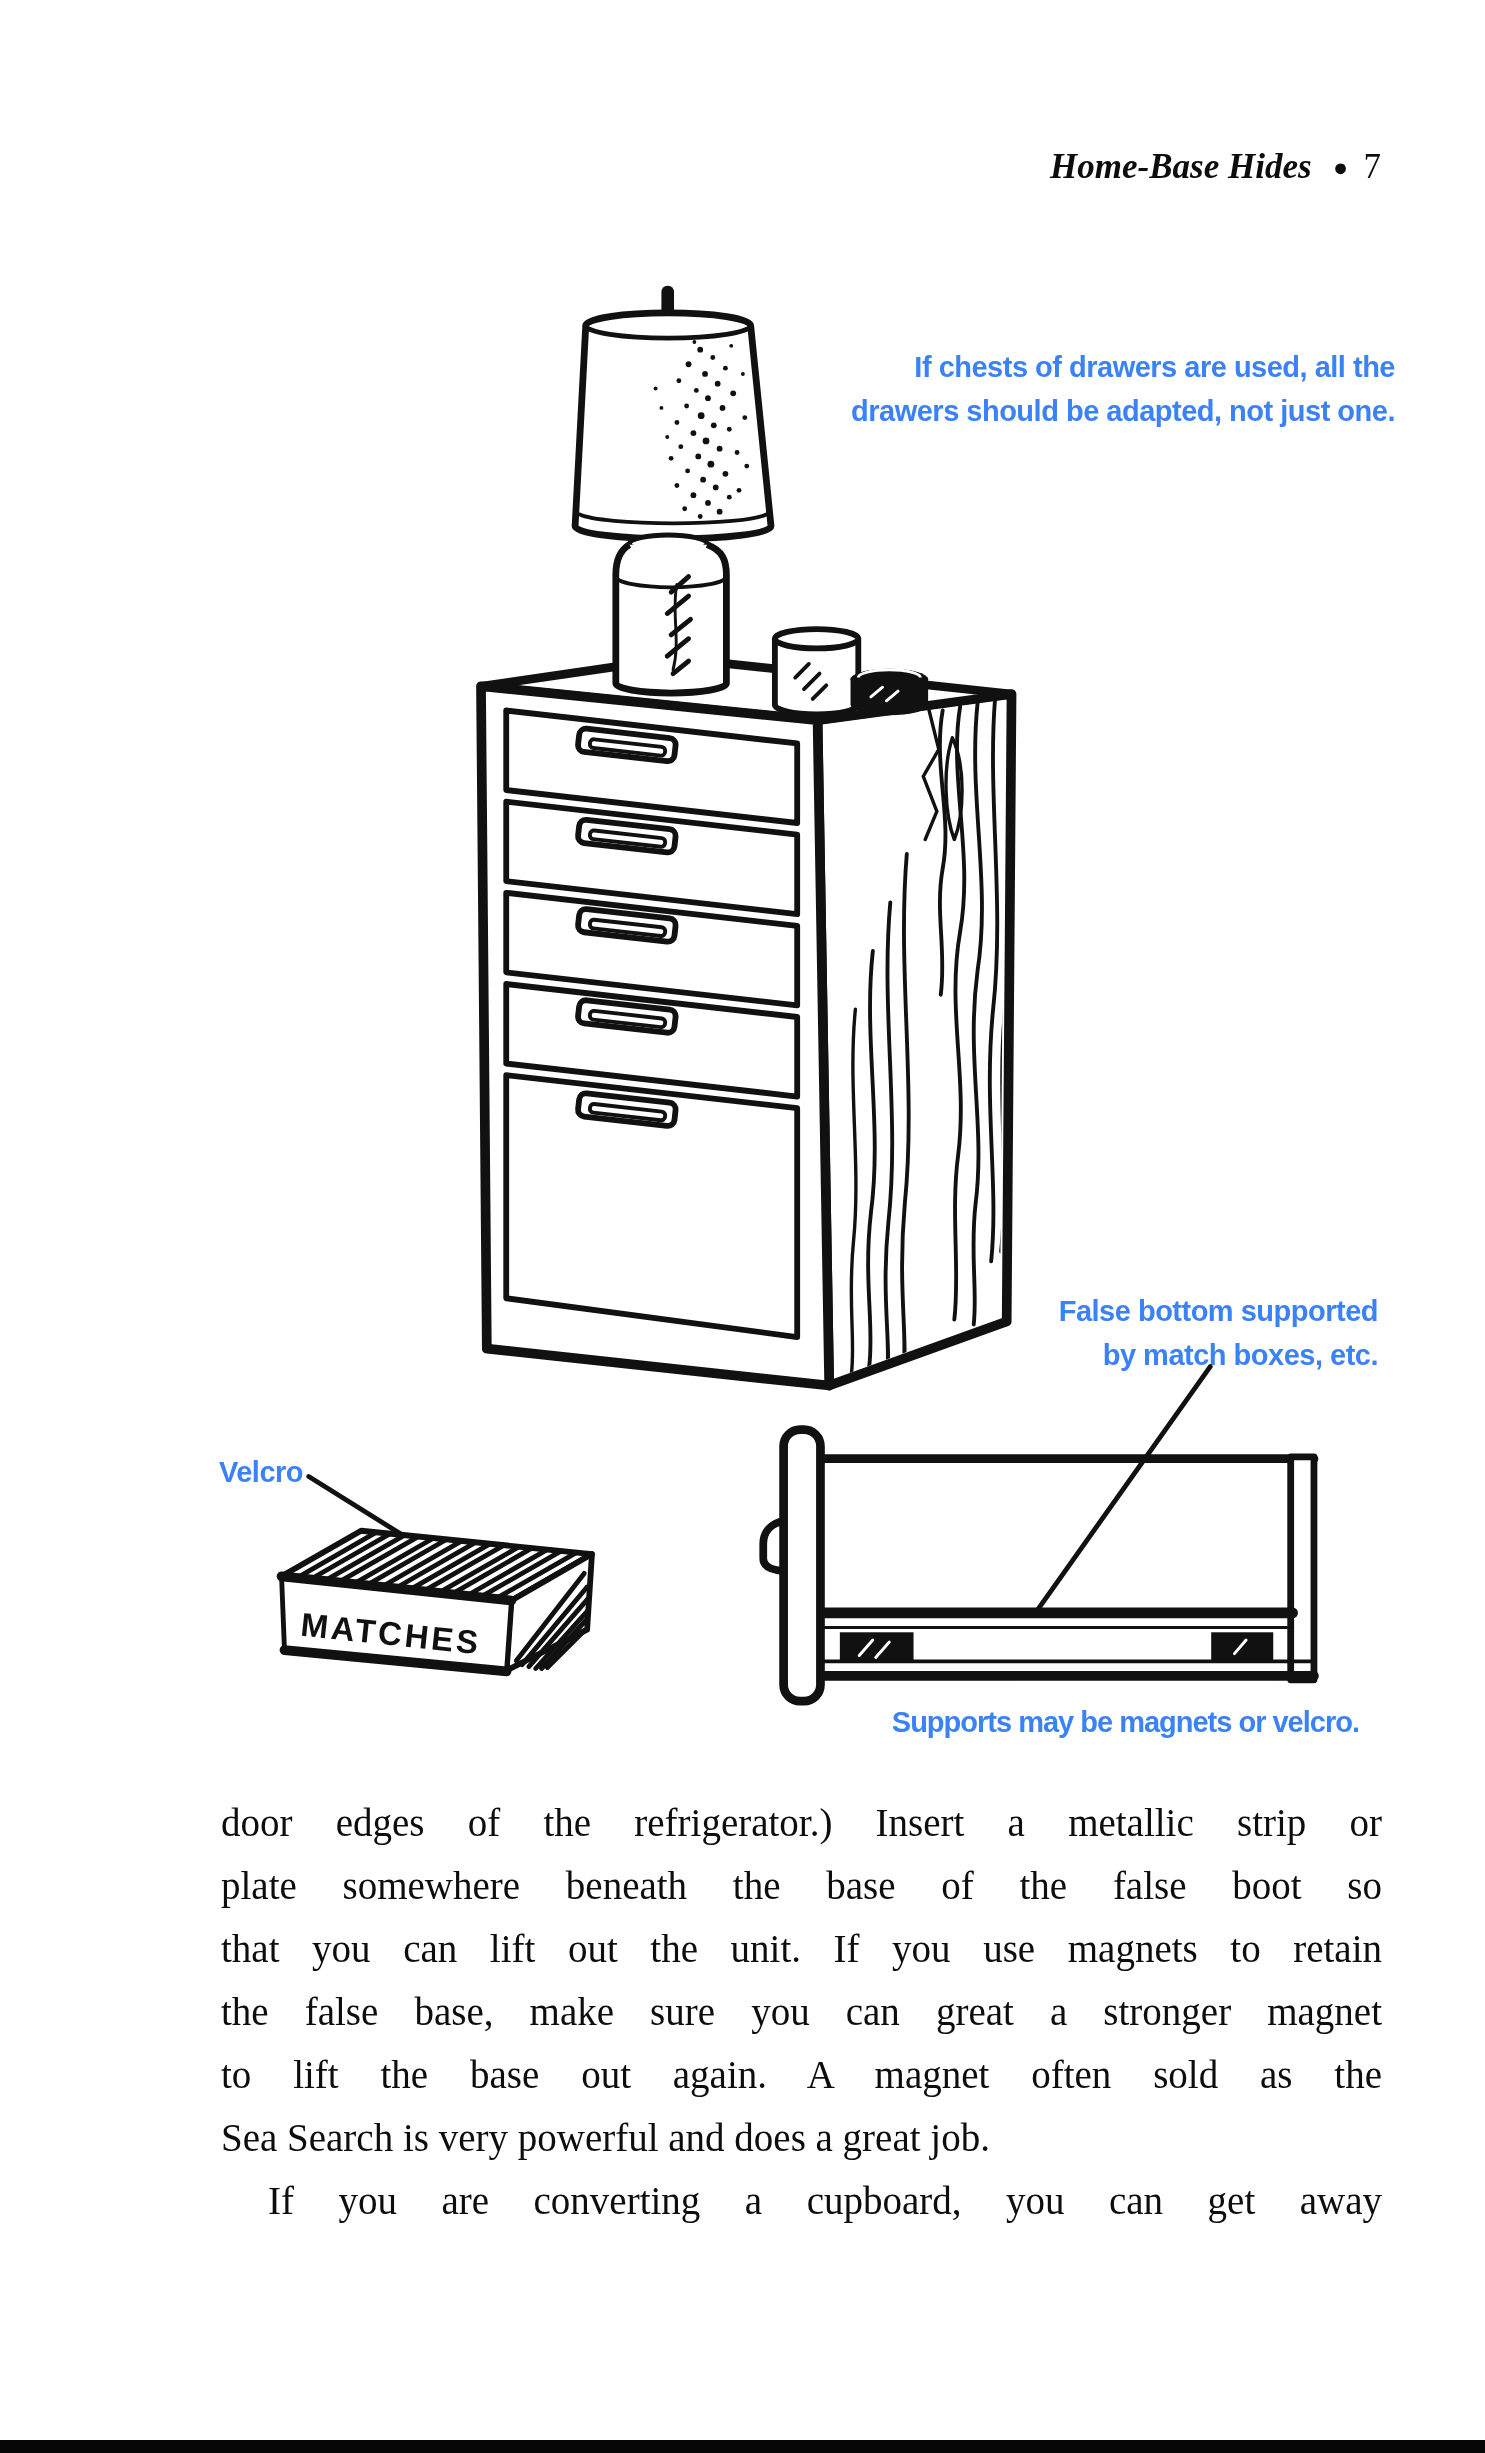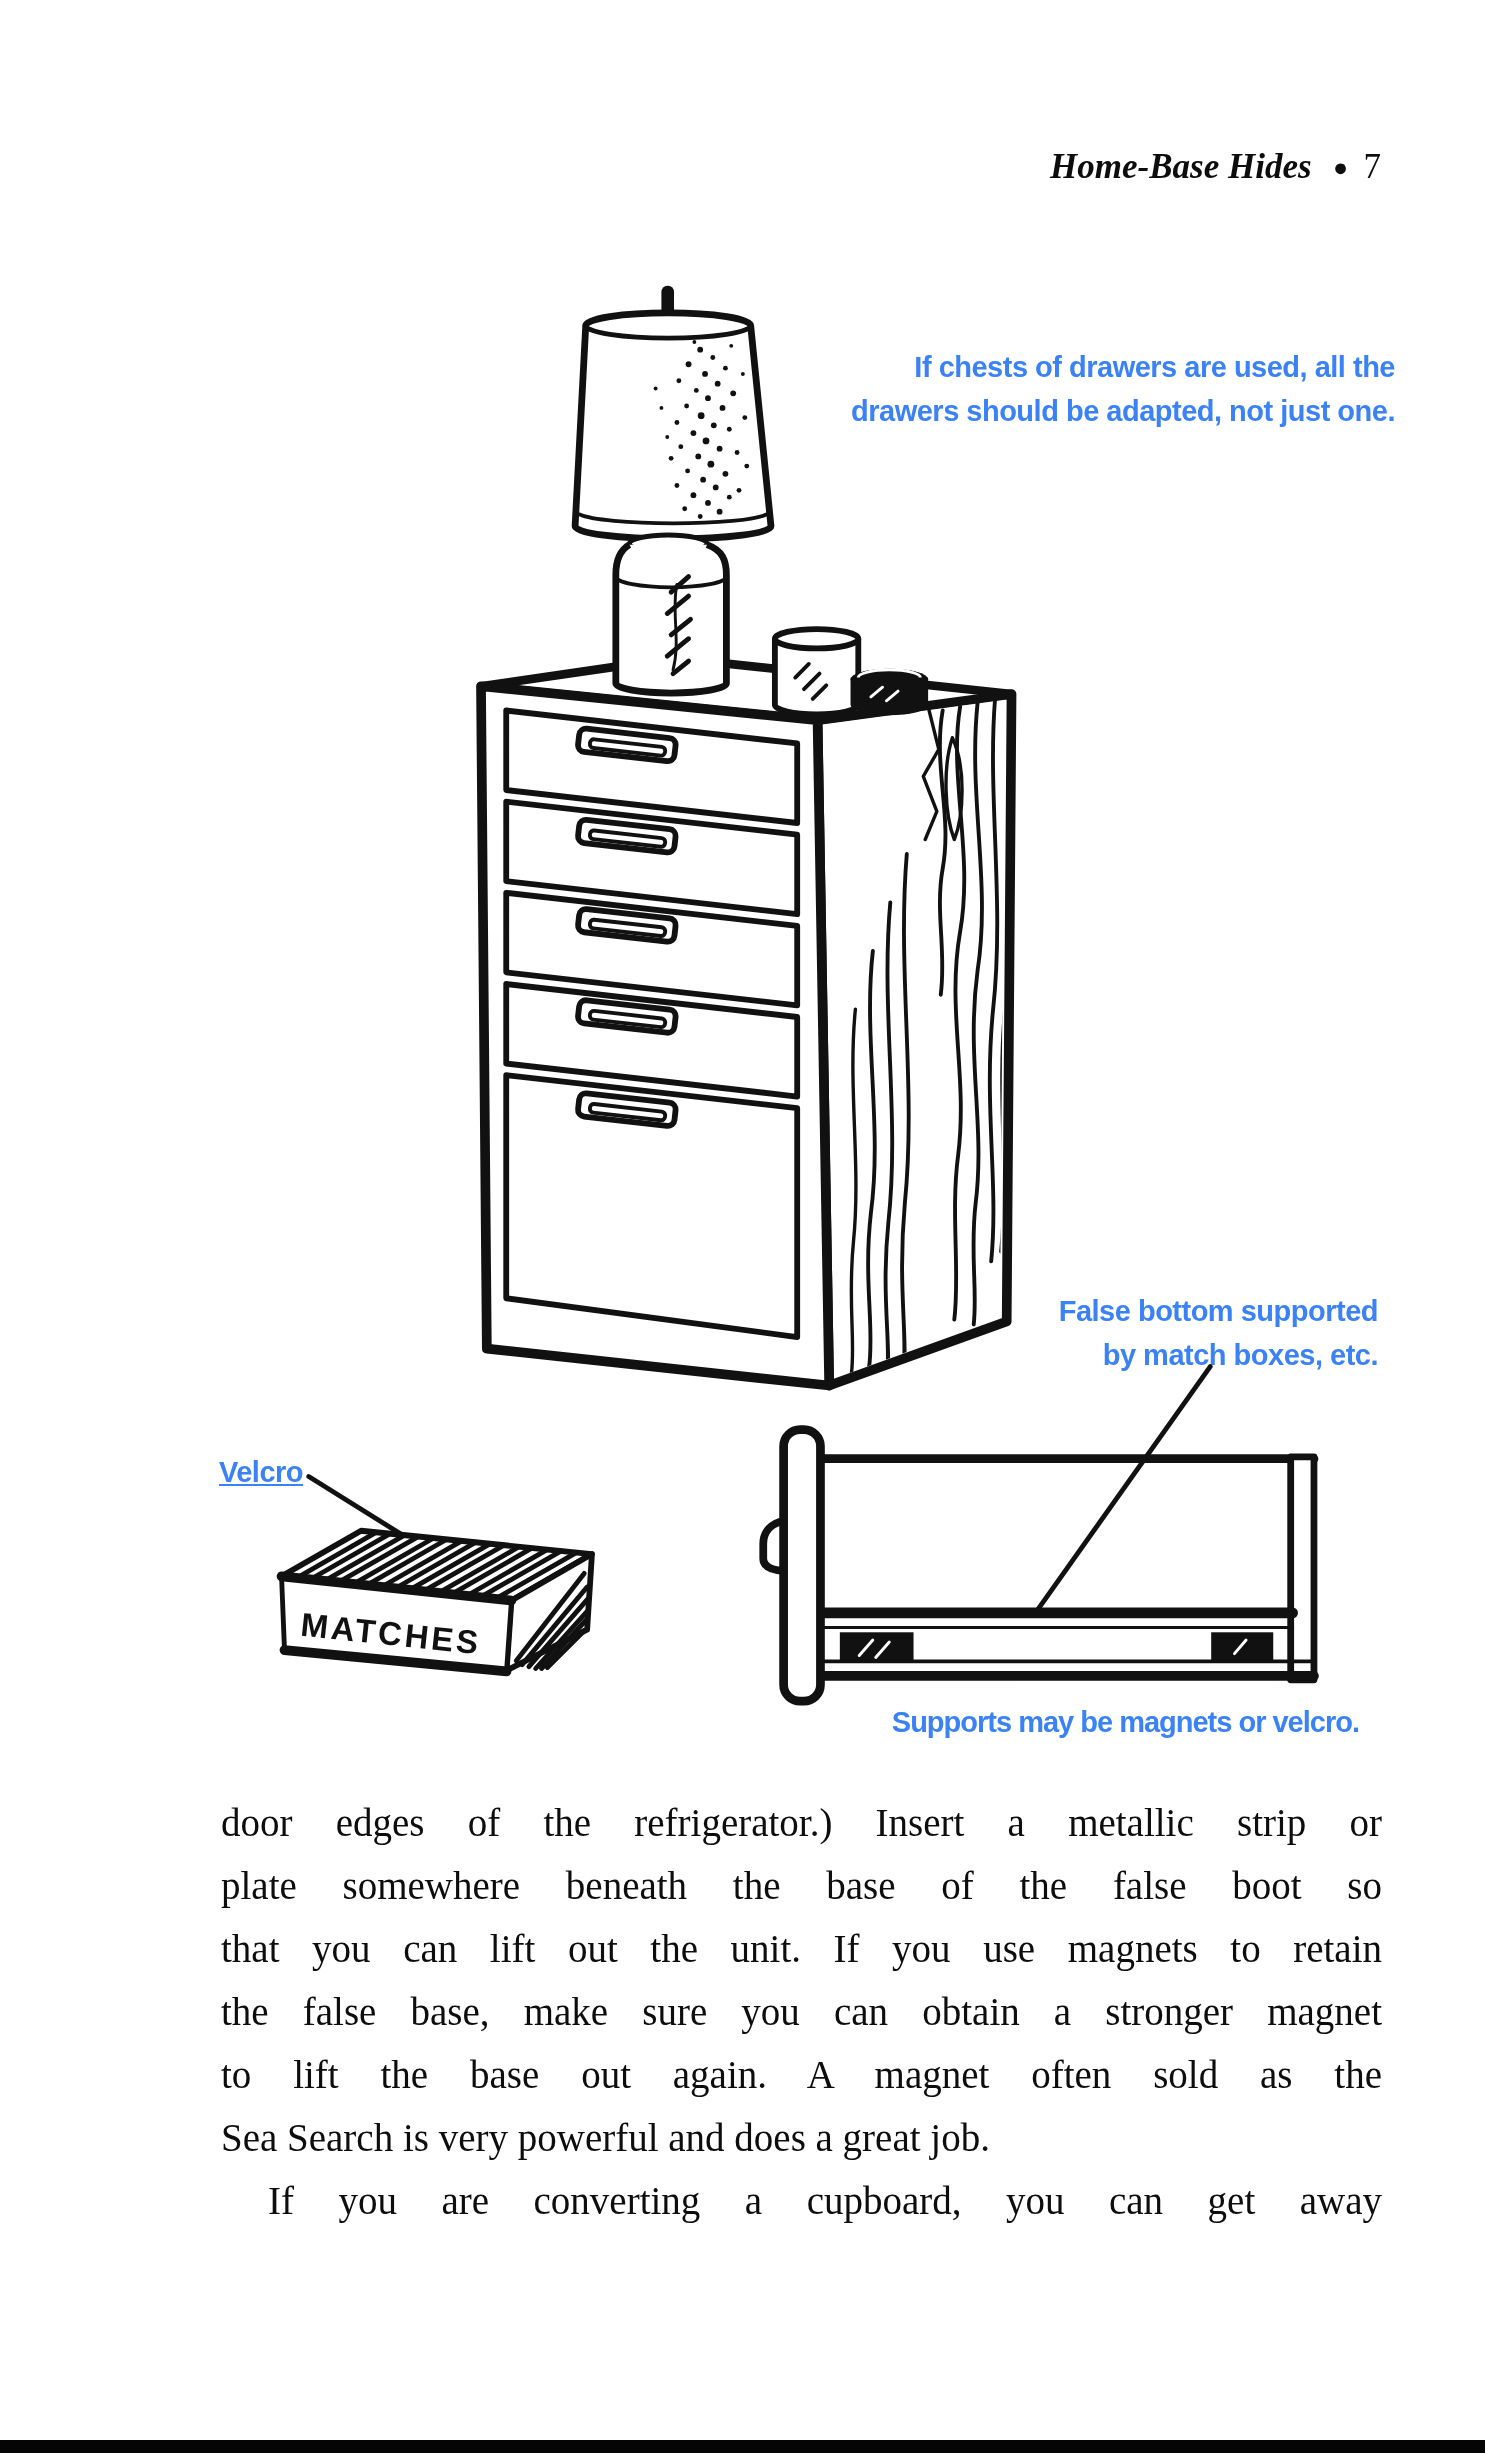--- a/index.html
+++ b/index.html
@@ -217,21 +217,21 @@
       </g>
       <rect x="468" y="352" width="64" height="30" fill="#111"></rect>
       <path d="M 492 374 l 12 -14" stroke="#fff" stroke-width="3" stroke-linecap="round"></path>
       <path class="stroke" d="M 63 382 H 574" stroke-width="4"></path>
       <path class="stroke" d="M 63 397 H 574" stroke-width="10"></path>
       <path class="face" d="M 28 237 C 12 240 6 250 6 261 L 6 276 C 6 284 14 288 28 289 Z" stroke-width="8"></path>
       <rect class="face" x="27" y="143" width="38" height="280" rx="17" stroke-width="9"></rect>
     </g>
   </svg>
 
-  <div class="abs cap" style="top:1450px;left:219px;text-decoration:underline;">Velcro</div>
+  <div class="abs cap" style="top:1450px;left:219px;">Velcro</div>
 
   <svg class="abs" style="left:194px;top:1426px;" width="437" height="291" viewBox="0 0 450 300">
     <line x1="118" y1="52" x2="230" y2="122" class="stroke" stroke-width="5"></line>
     <g>
 
       <polygon class="face" points="90,155 172,108 410,132 327,180" stroke-width="6"></polygon>
       <g class="stroke" stroke-width="5">
         <path d="M 105 157 L 187 110"></path>
           <path d="M 120 158 L 202 111"></path>
           <path d="M 134 160 L 216 113"></path>
@@ -265,21 +265,21 @@
       <text x="110" y="226" transform="rotate(6 205 210)" font-family="Liberation Sans, sans-serif" font-weight="bold" font-size="34" letter-spacing="3" fill="#111">MATCHES</text>
     </g>
   </svg>
 
   <div class="abs cap cap-right" style="top:1700px;right:127px;letter-spacing:-1px;">Supports may be magnets or velcro.</div>
 
   <div class="abs bodytext">
     <div class="ln jline">door edges of the refrigerator.) Insert a metallic strip or</div>
     <div class="ln jline">plate somewhere beneath the base of the false boot so</div>
     <div class="ln jline">that you can lift out the unit. If you use magnets to retain</div>
-    <div class="ln jline">the false base, make sure you can obtain a stronger magnet</div>
+    <div class="ln jline">the false base, make sure you can great a stronger magnet</div>
     <div class="ln jline">to lift the base out again. A magnet often sold as the</div>
     <div class="ln lline">Sea Search is very powerful and does a great job.</div>
     <div class="ln jline indent">If you are converting a cupboard, you can get away</div>
   </div>
 
   <div class="abs scanbar"></div>
 
 </div>
 
 

